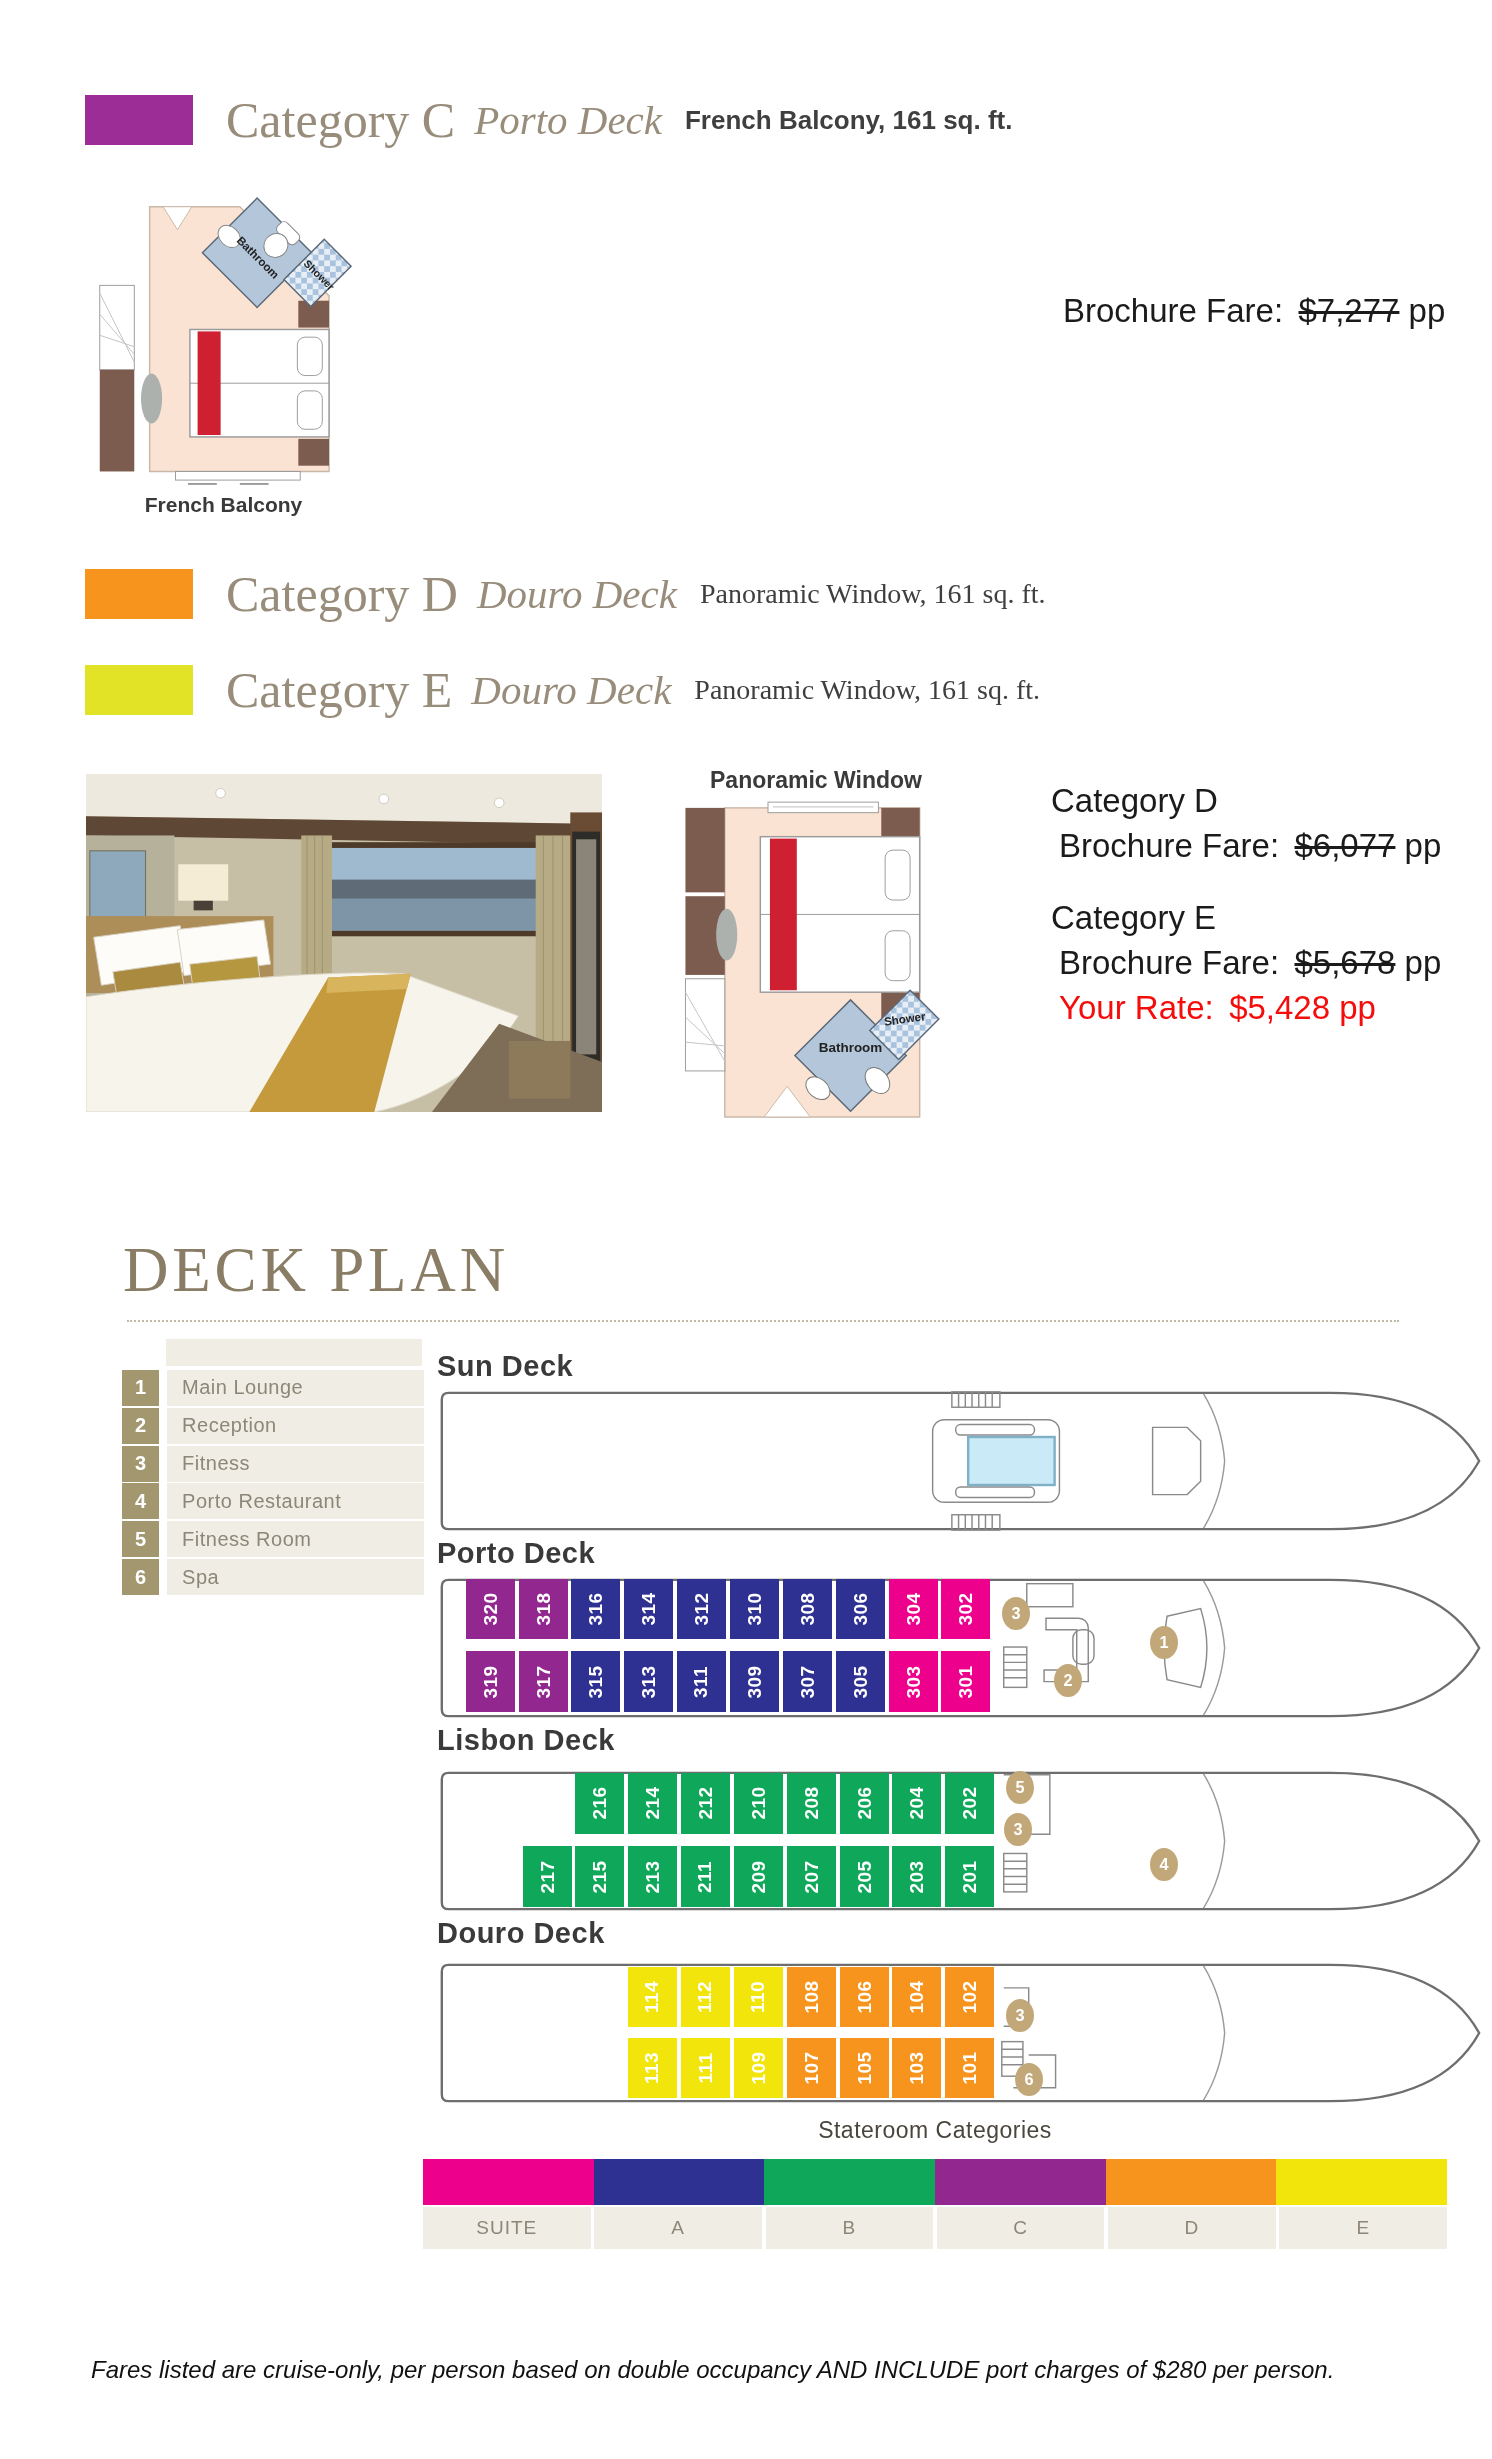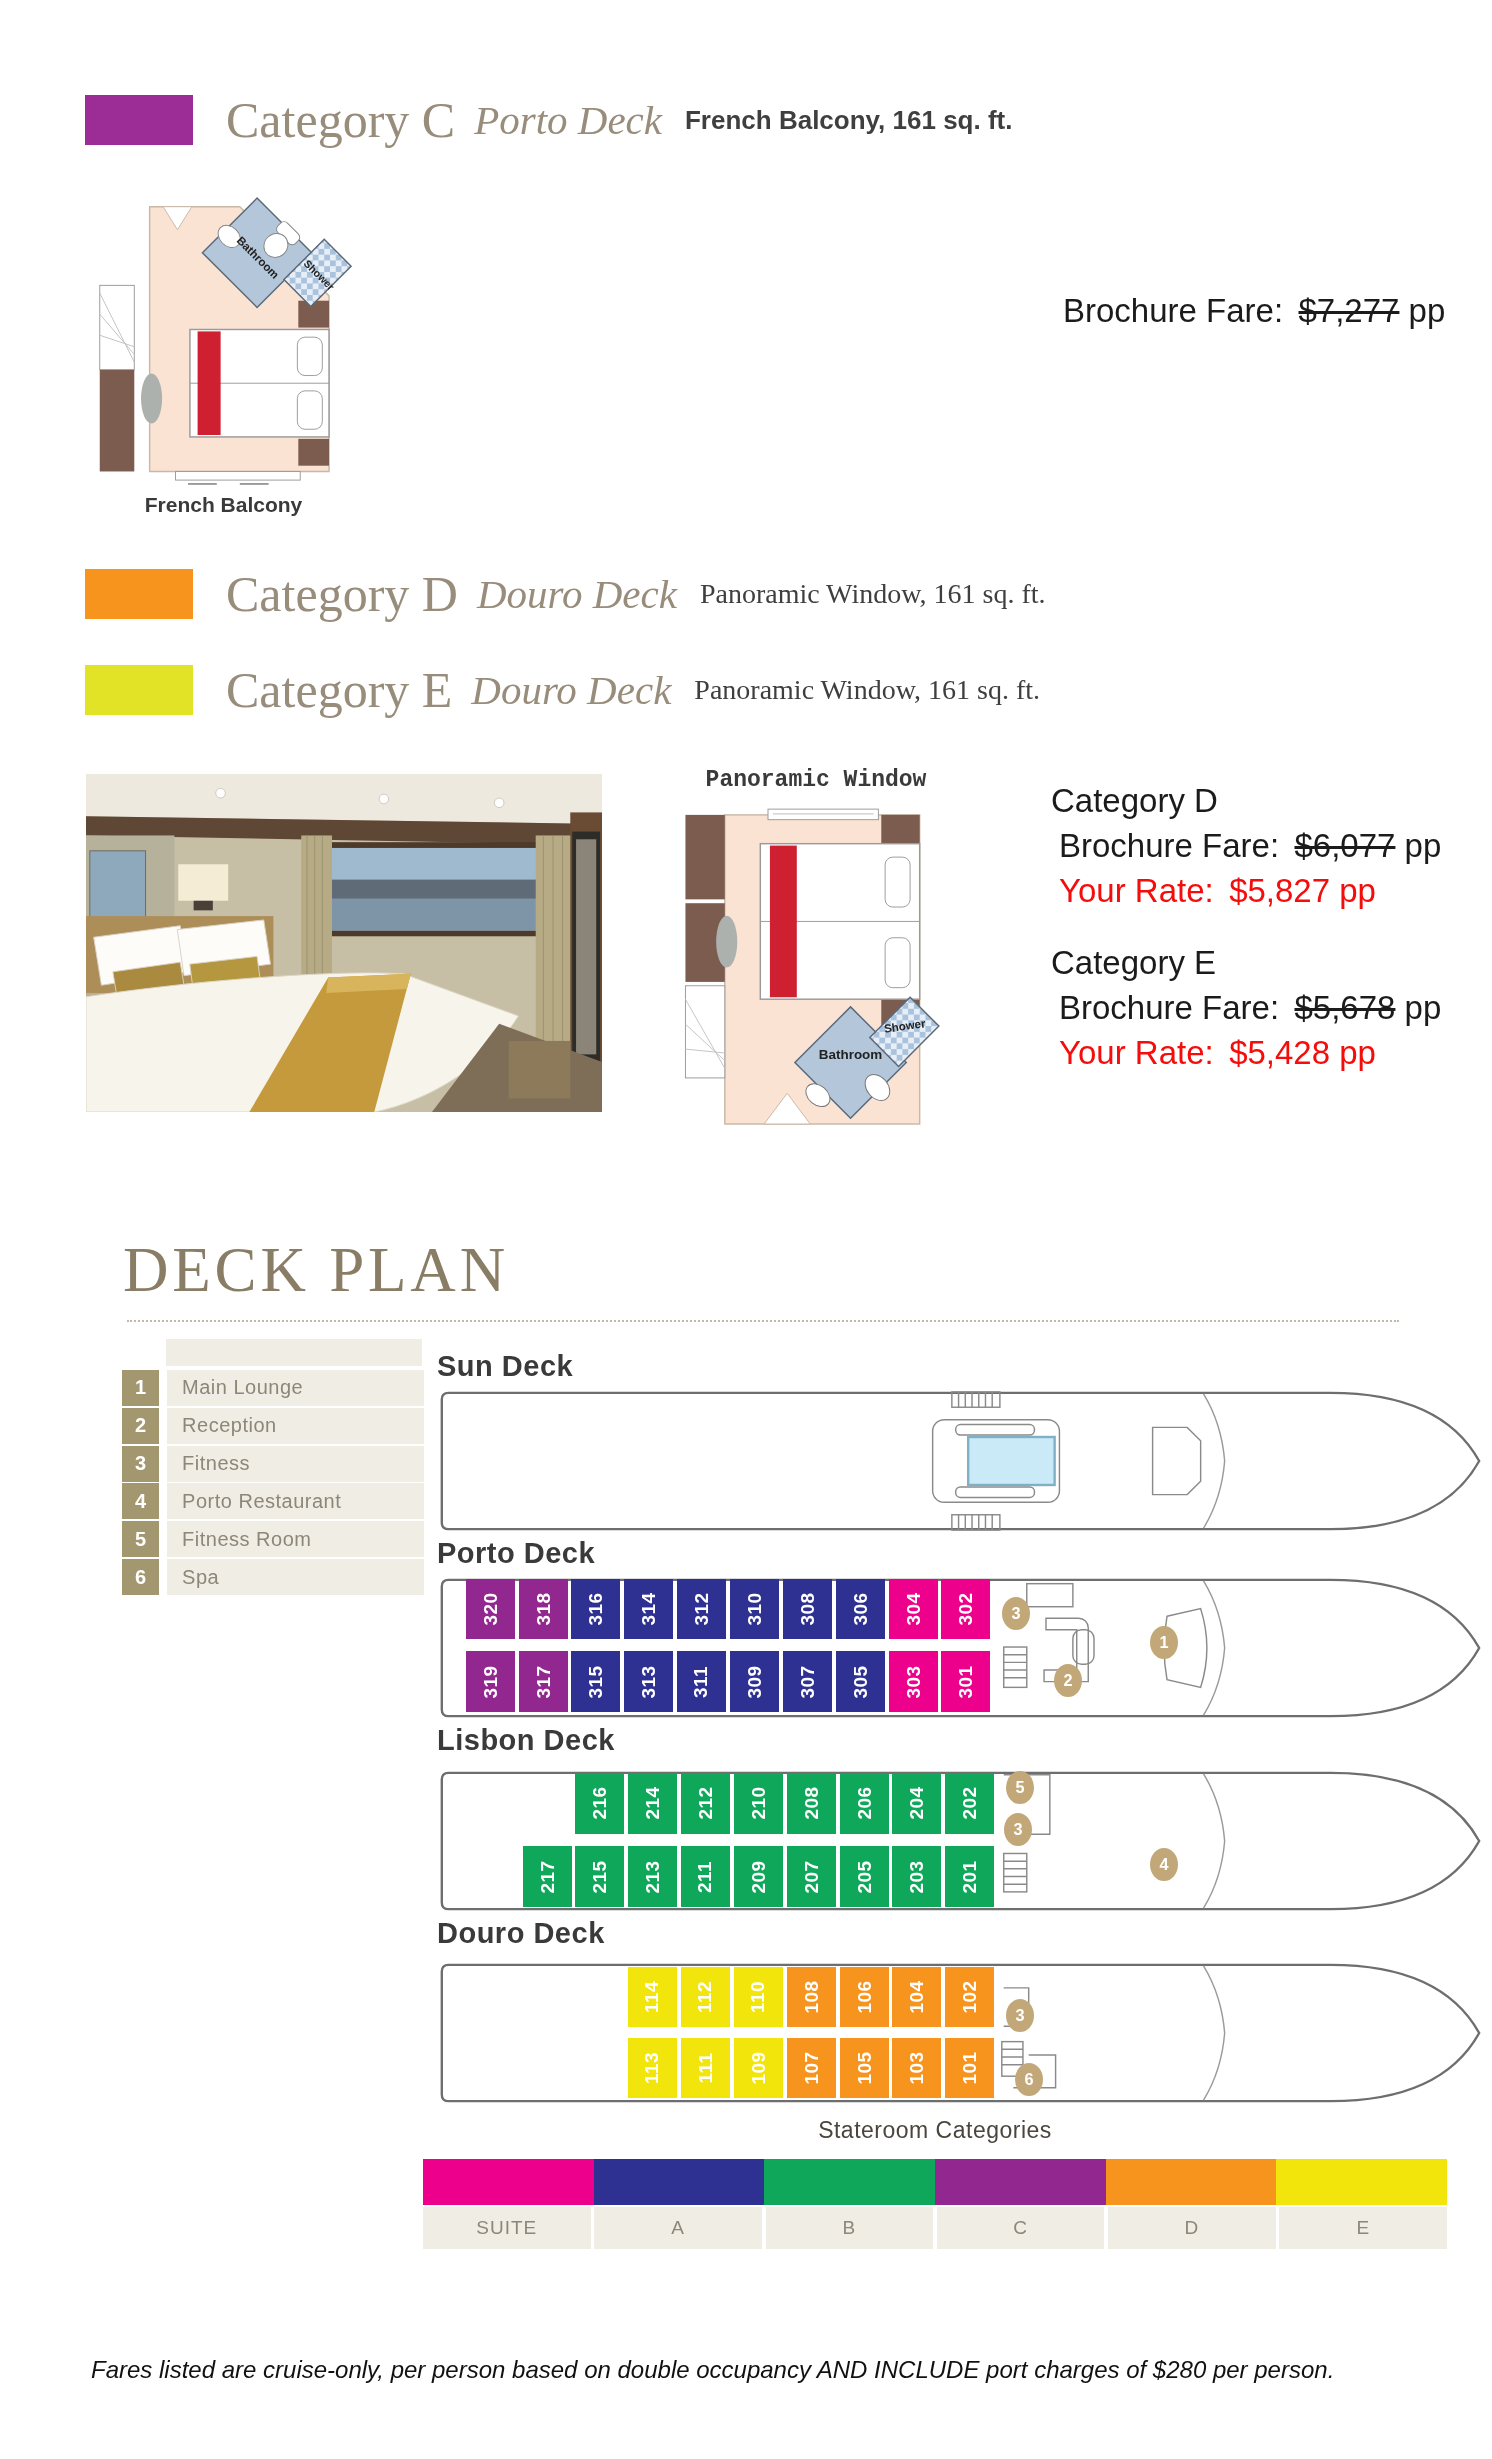--- a/index.html
+++ b/index.html
@@ -18,21 +18,21 @@
   
   .price-line{font-size:33px;line-height:45px;color:#1b1b1b;white-space:nowrap;margin-left:8px;}
   .price-line .amt{margin-left:15.4px;}
   .price-line .strike{text-decoration:line-through;text-decoration-thickness:2.9px;}
   .price-line.red{color:#F40D0A;}
   .price-cat{font-size:33px;line-height:45px;color:#1b1b1b;}
   .price-gap{height:27px;}
 
   
   .fp-label{font-size:21px;font-weight:bold;color:#3A3A3A;text-align:center;margin-top:3.8px;}
-  .fp-title{font-size:23px;font-weight:bold;color:#3A3A3A;text-align:center;margin-bottom:14px;font-family:Liberation Mono, monospace;}
+  .fp-title{font-size:23px;font-weight:bold;color:#3A3A3A;text-align:center;margin-bottom:6px;}
 
   
   .deckplan-title{font-family:"Liberation Serif","DejaVu Serif",serif;font-size:63px;letter-spacing:3.8px;color:#8A7D66;}
   .dotted-rule{border-top:2.9px dotted #C2B9A6;height:0;}
   .legend-top-stripe{margin-left:44px;width:256px;height:27px;background:#F0EDE5;margin-bottom:3.8px;}
   .legend-row{display:flex;margin-bottom:1.9px;}
   .legend-num{width:37px;height:36px;background:#A3976F;color:#fff;font-weight:bold;font-size:20px;
               display:flex;align-items:center;justify-content:center;flex:none;}
   .legend-label{width:242px;height:36px;background:#F0EDE5;margin-left:7.7px;display:flex;align-items:center;
                 padding-left:15.4px;color:#8D8778;font-size:20px;letter-spacing:0.5px;}
@@ -193,23 +193,20 @@
       <text x="186" y="262" text-anchor="middle" font-size="14" font-weight="bold" fill="#222222">Bathroom</text>
       <text x="243" y="232" text-anchor="middle" font-size="12" font-weight="bold" fill="#222222" transform="rotate(-8 243 232)">Shower</text>
     </svg>
   </div>
 
   <div class="abs" style="left:1051px;top:778px;">
     <div class="price-cat">Category D</div>
     <div class="price-line">
       <span>Brochure Fare:</span><span class="amt strike">$6,077</span> <span>pp</span>
     </div>
-    <div class="price-line red">
-      <span>Your Rate:</span><span class="amt">$5,827 pp</span>
-    </div>
     <div class="price-gap"></div>
     <div class="price-cat">Category E</div>
     <div class="price-line">
       <span>Brochure Fare:</span><span class="amt strike">$5,678</span> <span>pp</span>
     </div>
     <div class="price-line red">
       <span>Your Rate:</span><span class="amt">$5,428 pp</span>
     </div>
   </div>
 

